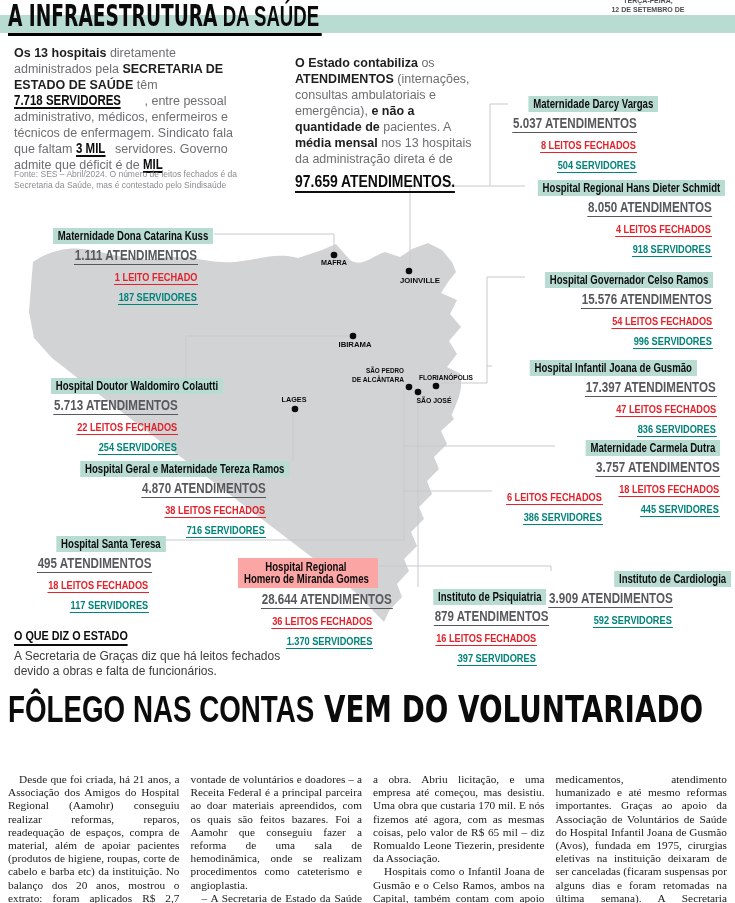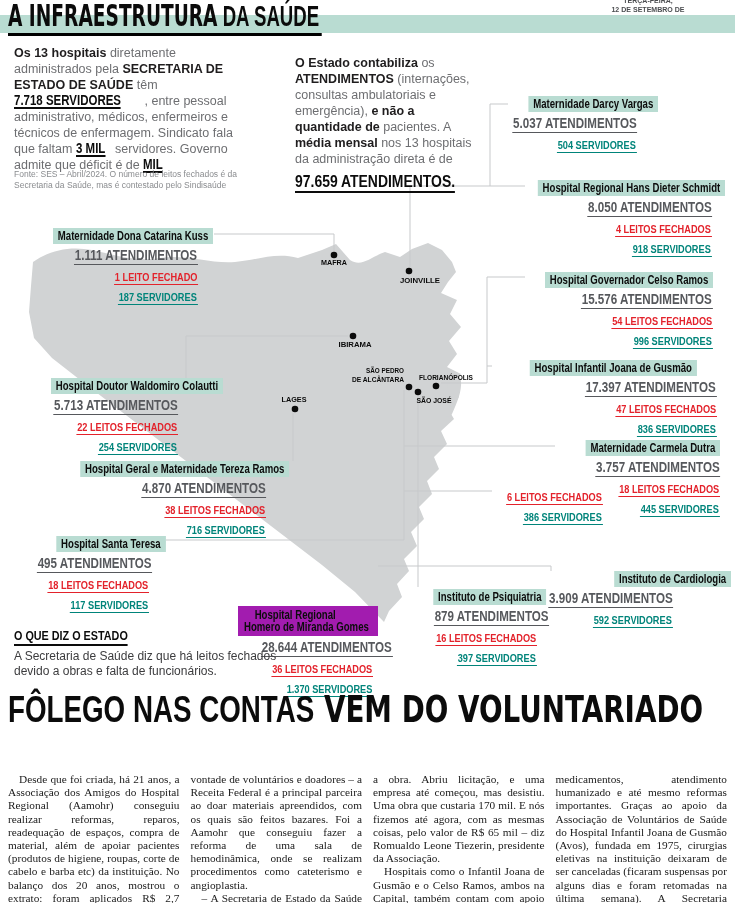--- a/index.html
+++ b/index.html
@@ -40,21 +40,21 @@
   .hosp{position:absolute;text-align:right;}
   .hosp .bar{display:inline-block;background:#b9dcd2;color:#0c0c0c;font-weight:bold;font-size:12px;
         line-height:12px;padding:2px 6px 2px 6px;white-space:nowrap;
         transform:scaleX(.8);transform-origin:100% 50%;}
   .hosp .line{margin-top:2px;}
   .hosp .cx{display:inline-block;transform:scaleX(.8);transform-origin:100% 50%;
         border-bottom:1.5px solid currentColor;padding:0 1px 1px 1px;white-space:nowrap;}
   .hosp .atend{color:#56585c;font-size:14.5px;font-weight:bold;}
   .hosp .leitos{color:#e3222b;font-size:11.5px;font-weight:bold;}
   .hosp .serv{color:#00847a;font-size:11.5px;font-weight:bold;}
-  .bar2{display:inline-block;background:#a21caf;text-align:center;padding:3px 6px;width:128px;margin-top:48px;}
+  .bar2{display:inline-block;background:#fca5a5;text-align:right;padding:3px 6px;width:128px;}
   .bar2 .ln{display:block;font-weight:bold;font-size:12px;line-height:12px;white-space:nowrap;
         transform:scaleX(.8);transform-origin:0 50%;color:#0c0c0c;}
 
   
   .estado{position:absolute;left:14px;top:626px;width:280px;}
   .estado-h{display:inline-block;font-weight:bold;font-size:13.5px;color:#0c0c0c;white-space:nowrap;
         transform:scaleX(.8);transform-origin:0 50%;border-bottom:2px solid #0c0c0c;padding-bottom:1px;}
   .estado-t{margin-top:3px;font-size:12px;line-height:14.5px;color:#3c3c3e;}
 
   
@@ -131,20 +131,21 @@
 
   <div class="intro intro-left"><span class="dk">Os 13 hospitais</span><span> diretamente administrados pela </span><span class="dk">SECRETARIA DE ESTADO DE SAÚDE</span><span> têm </span><span class="bignum">7.718 SERVIDORES</span><span>, entre pessoal administrativo, médicos, enfermeiros e técnicos de enfermagem. Sindicato fala que faltam </span><span class="bignum">3 MIL</span><span> servidores. Governo admite que déficit é de </span><span class="bignum">MIL</span></div>
 
   <div class="intro intro-right"><span class="dk">O Estado contabiliza</span><span> os </span><span class="dk">ATENDIMENTOS</span><span> (internações, consultas ambulatoriais e emergência), </span><span class="dk">e não a quantidade de</span><span> pacientes. A </span><span class="dk">média mensal</span><span> nos 13 hospitais da administração direta  é de</span><br><span class="bignum2">97.659 ATENDIMENTOS.</span></div>
 
   <div class="fonte">Fonte: SES – Abril/2024. O número de leitos fechados é da Secretaria da Saúde, mas é contestado pelo Sindisaúde</div>
 
   <div class="hosp" style="top:94px;right:98px;width:190px;">
     <div><span class="bar" style="margin-right:-21px;">Maternidade Darcy Vargas</span></div>
     <div class="line"><span class="cx atend">5.037 ATENDIMENTOS</span></div>
+    <div class="line"><span class="cx leitos">8 LEITOS FECHADOS</span></div>
     <div class="line"><span class="cx serv">504 SERVIDORES</span></div>
   </div>
 
   <div class="hosp" style="top:178px;right:23px;width:240px;">
     <div><span class="bar" style="margin-right:-13px;">Hospital Regional Hans Dieter Schmidt</span></div>
     <div class="line"><span class="cx atend">8.050 ATENDIMENTOS</span></div>
     <div class="line"><span class="cx leitos">4 LEITOS FECHADOS</span></div>
     <div class="line"><span class="cx serv">918 SERVIDORES</span></div>
   </div>
 
@@ -220,21 +221,21 @@
       <span class="ln">Hospital Regional</span>
       <span class="ln">Homero de Miranda Gomes</span>
     </span></div>
     <div class="line"><span class="cx atend">28.644 ATENDIMENTOS</span></div>
     <div class="line"><span class="cx leitos">36 LEITOS FECHADOS</span></div>
     <div class="line"><span class="cx serv">1.370 SERVIDORES</span></div>
   </div>
 
   <div class="estado">
     <div class="estado-h">O QUE DIZ O ESTADO</div>
-    <div class="estado-t">A Secretaria de Saúde diz que há leitos fechados devido a obras e falta de funcionários.</div>
+    <div class="estado-t">A Secretaria de Graças diz que há leitos fechados devido a obras e falta de funcionários.</div>
   </div>
 
   <h2 class="headline"><span class="hl1">FÔLEGO NAS CONTAS</span><span class="hl2"> VEM DO VOLUNTARIADO</span></h2>
 
   <div class="article">
     <p>Desde que foi criada, há 21 anos, a Associação dos Amigos do Hospital Regional (Aamohr) conseguiu realizar reformas, reparos, readequação de espaços, compra de material, além de apoiar pacientes (produtos de higiene, roupas, corte de cabelo e barba etc) da instituição. No balanço dos 20 anos, mostrou o extrato: foram aplicados R$ 2,7 milhões, angariados por meio da boa vontade de voluntários e doadores – a Receita Federal é a principal parceira ao doar materiais apreendidos, com os quais são feitos bazares. Foi a Aamohr que conseguiu fazer a reforma de uma sala de hemodinâmica, onde se realizam procedimentos como cateterismo e angioplastia.</p>
     <p>– A Secretaria de Estado da Saúde (SES) tentou por um ano e meio fazer a obra. Abriu licitação, e uma empresa até começou, mas desistiu. Uma obra que custaria 170 mil. E nós fizemos até agora, com as mesmas coisas, pelo valor de R$ 65 mil – diz Romualdo Leone Tiezerin, presidente da Associação.</p>
     <p>Hospitais como o Infantil Joana de Gusmão e o Celso Ramos, ambos na Capital, também contam com apoio de voluntários para garantir medicamentos, atendimento humanizado e até mesmo reformas importantes. Graças ao apoio da Associação de Voluntários de Saúde do Hospital Infantil Joana de Gusmão (Avos), fundada em 1975, cirurgias eletivas na instituição deixaram de ser canceladas (ficaram suspensas por alguns dias e foram retomadas na última semana). A Secretaria Estadual de Saúde fez um pedido especial à Avos, que então conseguiu reverter R$ 200 mil em materiais – além dos R$ 400 mil já investidos este ano para compra de medicamentos. Pelo menos 25% das reformas e reconstruções do Hospital Infantil, aliás, foram feitas pela Avos. A próxima obra é um novo ambulatório para oncologia, com 1.250 metros quadrados, previsto para ser finalizado em julho do ano que vem com o objetivo de dobrar o atendimento — afinal, são cerca de 100 novos casos de câncer por ano e o antigo ambulatório, construído também pela Avos em 1988, está defasado. O investimento será de cerca de R$ 2,5 milhões, angariados via doações, bazares e parcerias.</p>
 
   </div>

